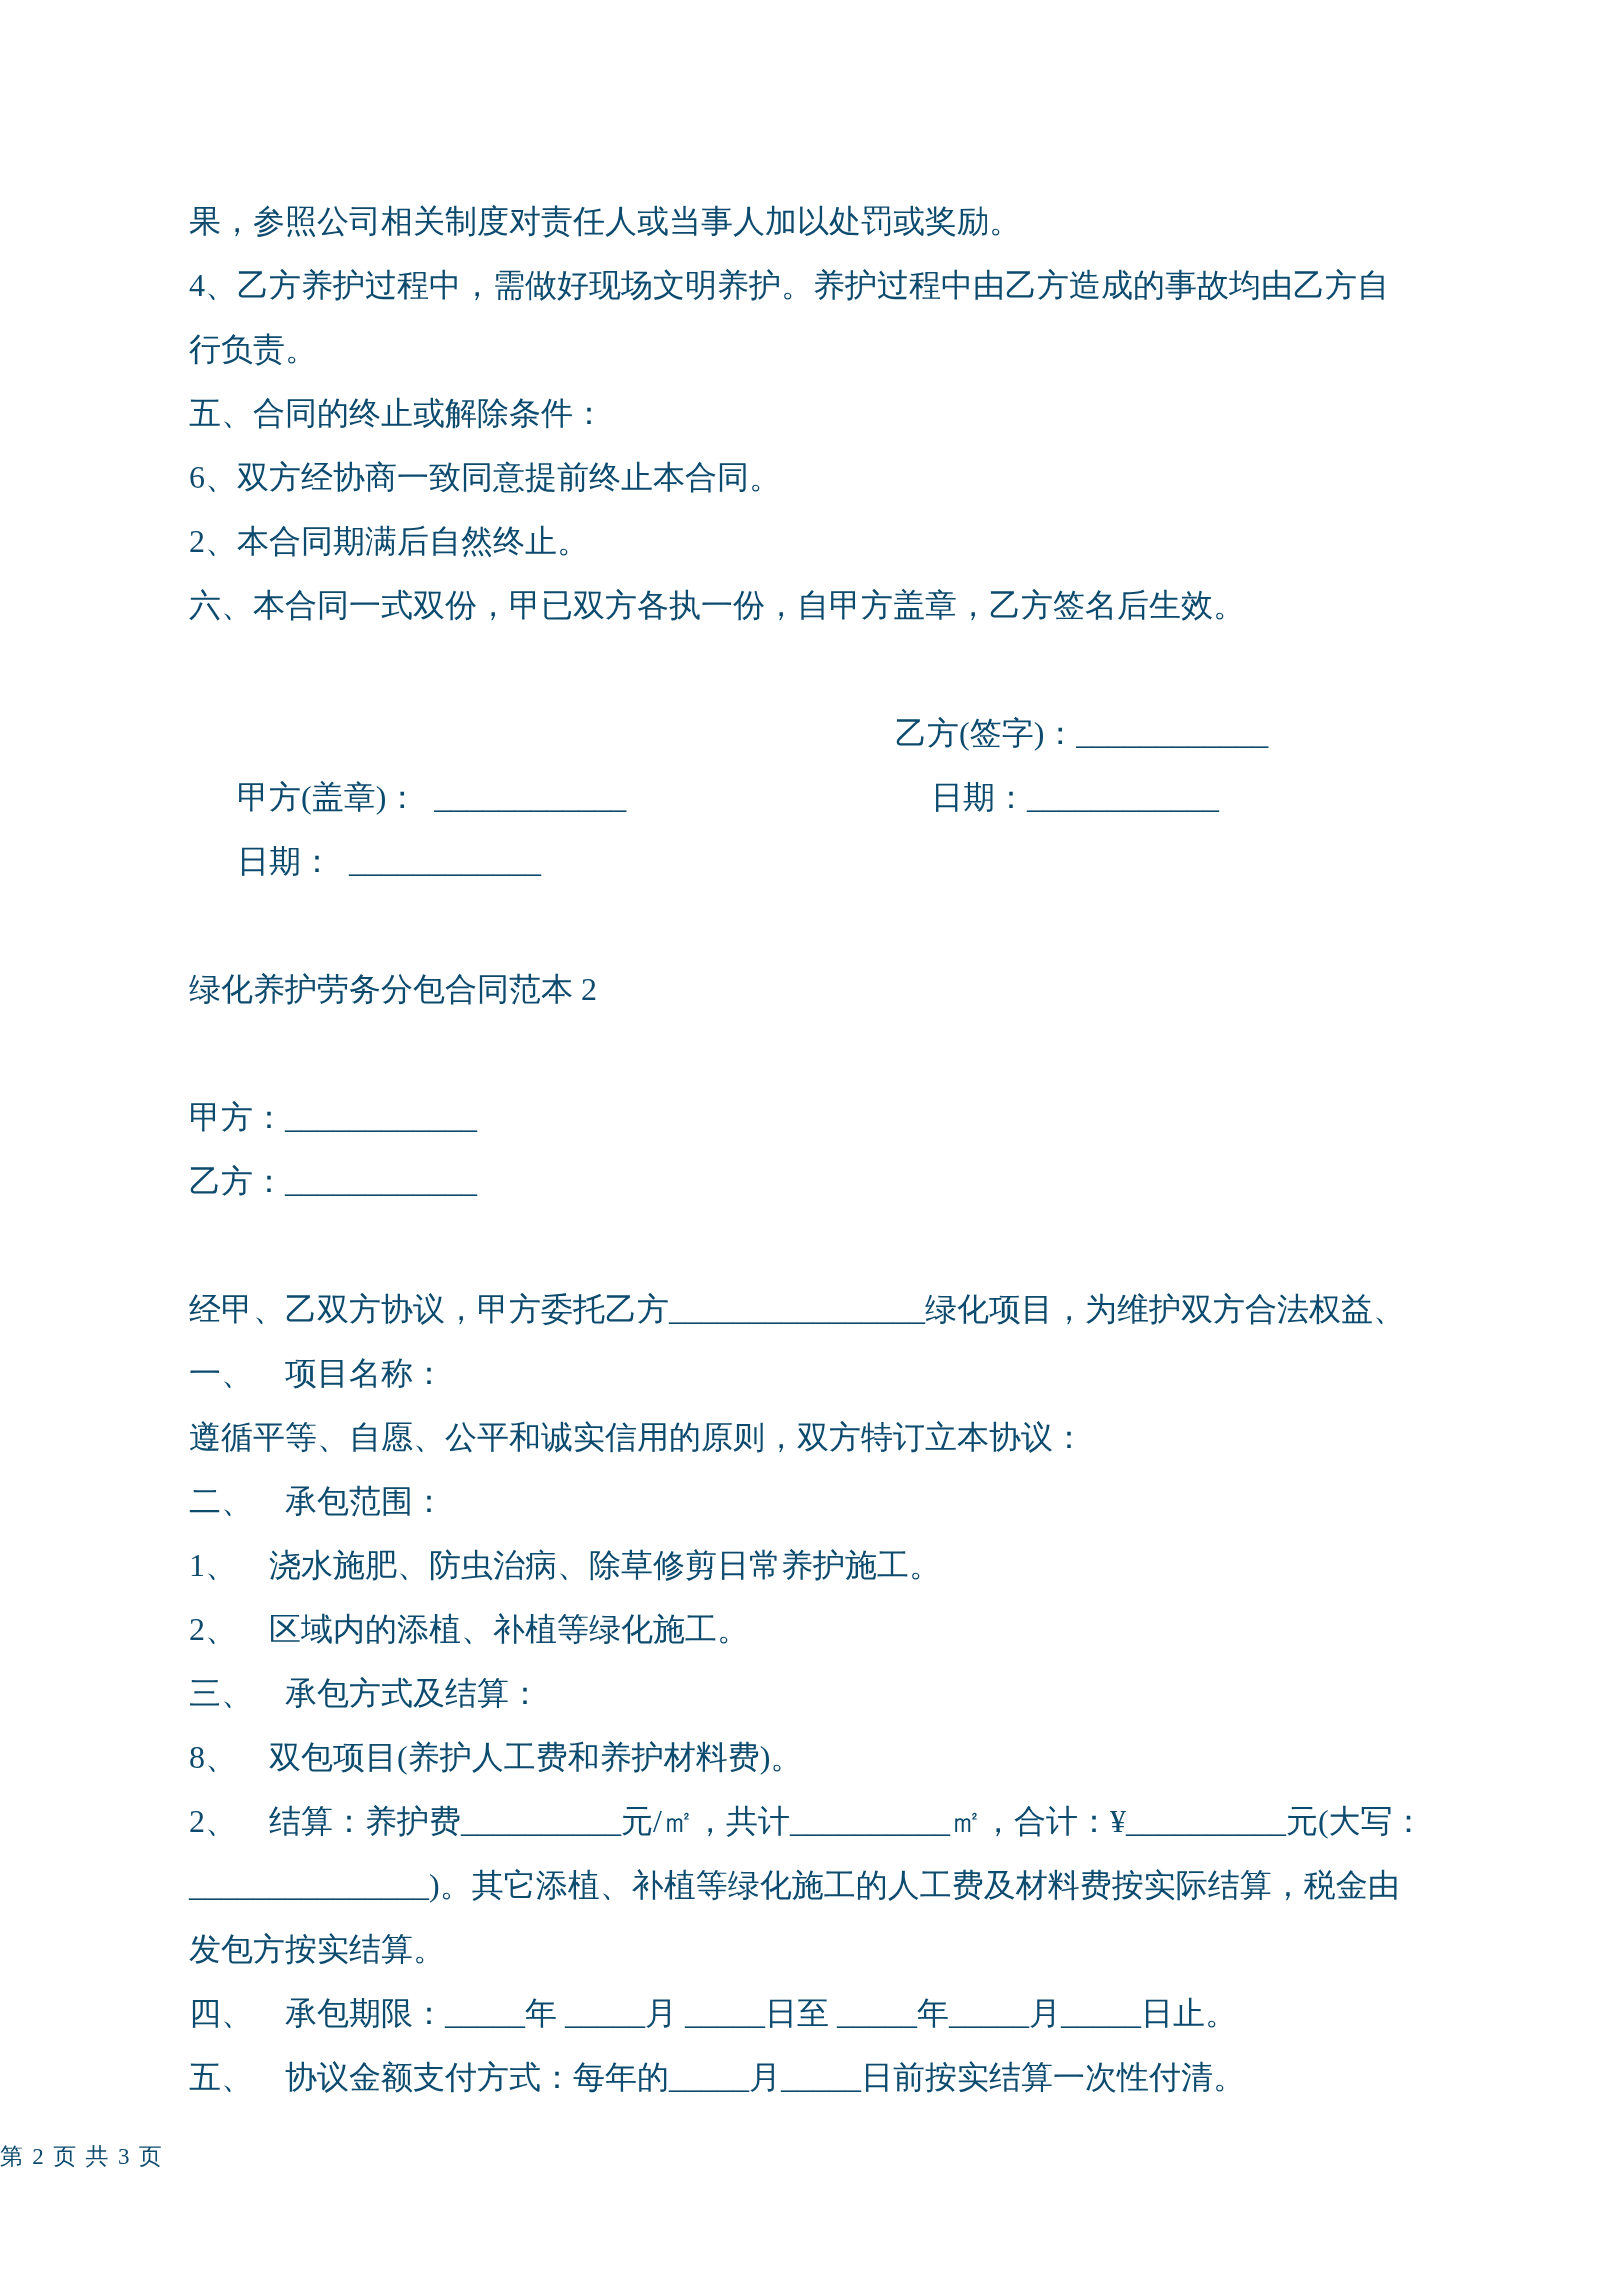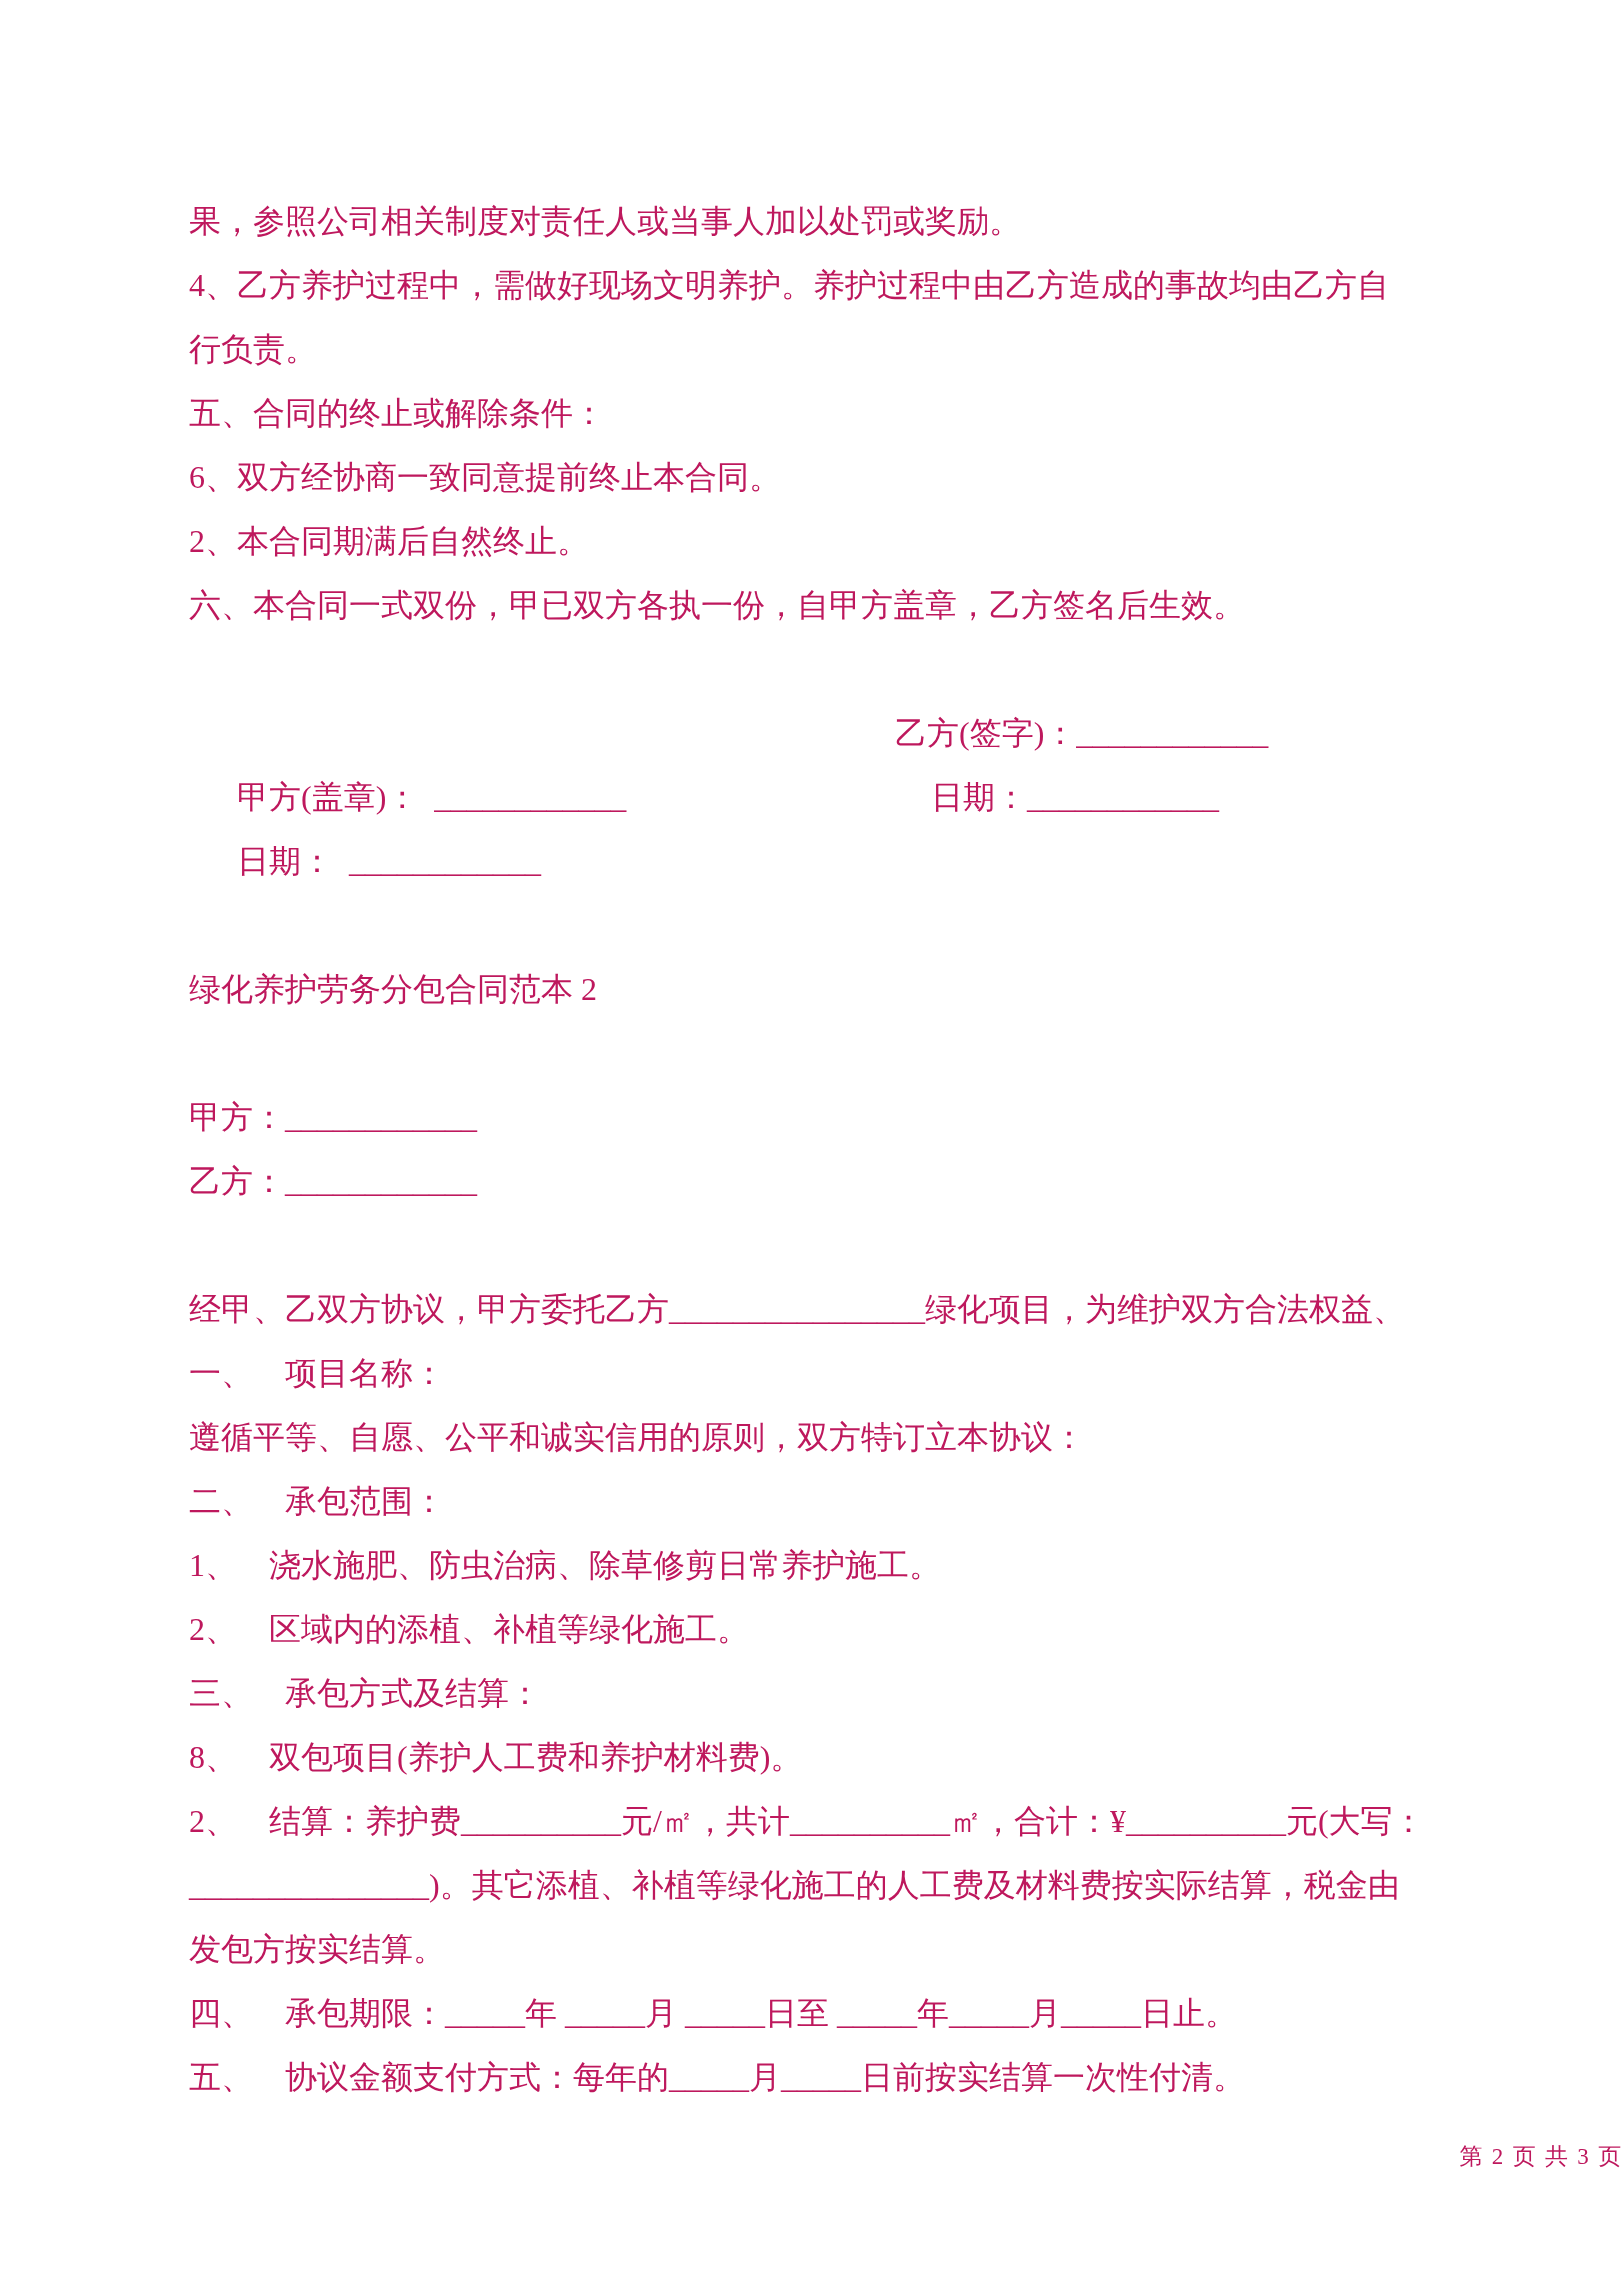--- a/index.html
+++ b/index.html
@@ -5,21 +5,21 @@
   html, body {
     margin: 0;
     padding: 0;
     background: #ffffff;
   }
   .page {
     position: relative;
     width: 1623px;
     height: 2294px;
     background: #ffffff;
-    color: #be185d;
+    color: #0c4a6e;
     font-family: "Liberation Serif", "DejaVu Serif", serif;
     overflow: hidden;
     box-sizing: border-box;
   }
   .content {
     position: absolute;
     left: 189px;
     top: 189px;
     width: 1255px;
     font-size: 32px;
@@ -43,21 +43,21 @@
     white-space: pre-wrap;
   }
   .sig-right-date {
     left: 742px;
   }
   .footer {
     position: absolute;
     top: 2142px;
     left: 0;
     width: 100%;
-    text-align: right;
+    text-align: left;
     font-size: 23px;
     line-height: 29px;
     letter-spacing: 1.8px;
   }
 </style>
 </head>
 <body>
 
 <div class="page">
   <div class="content">

